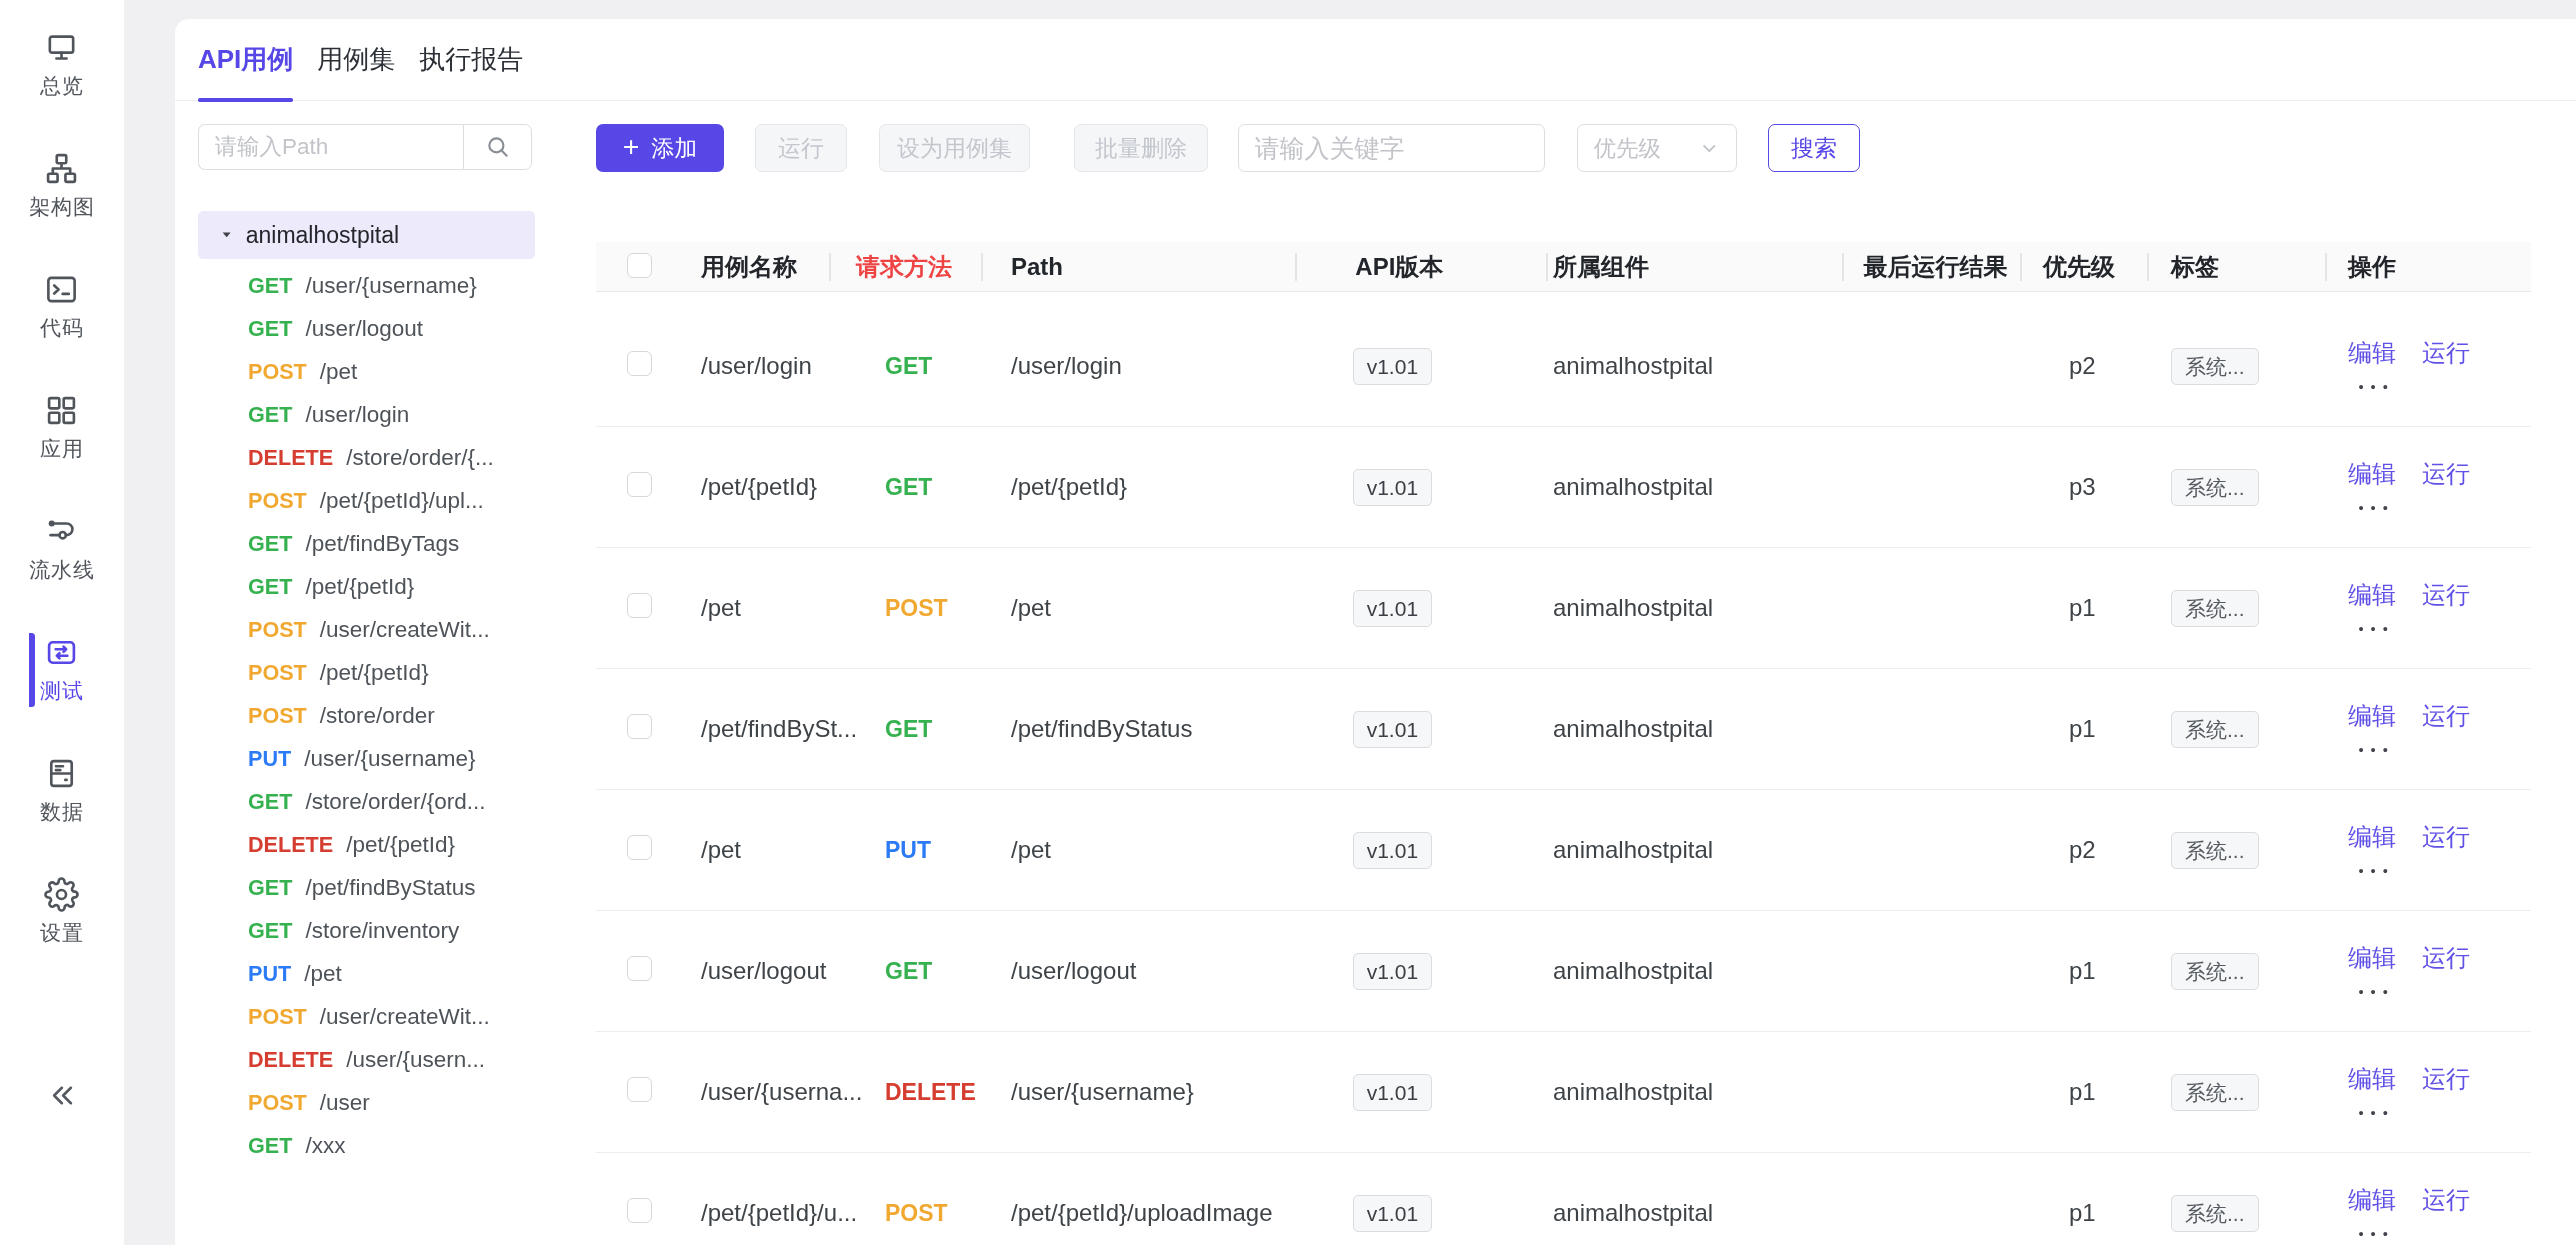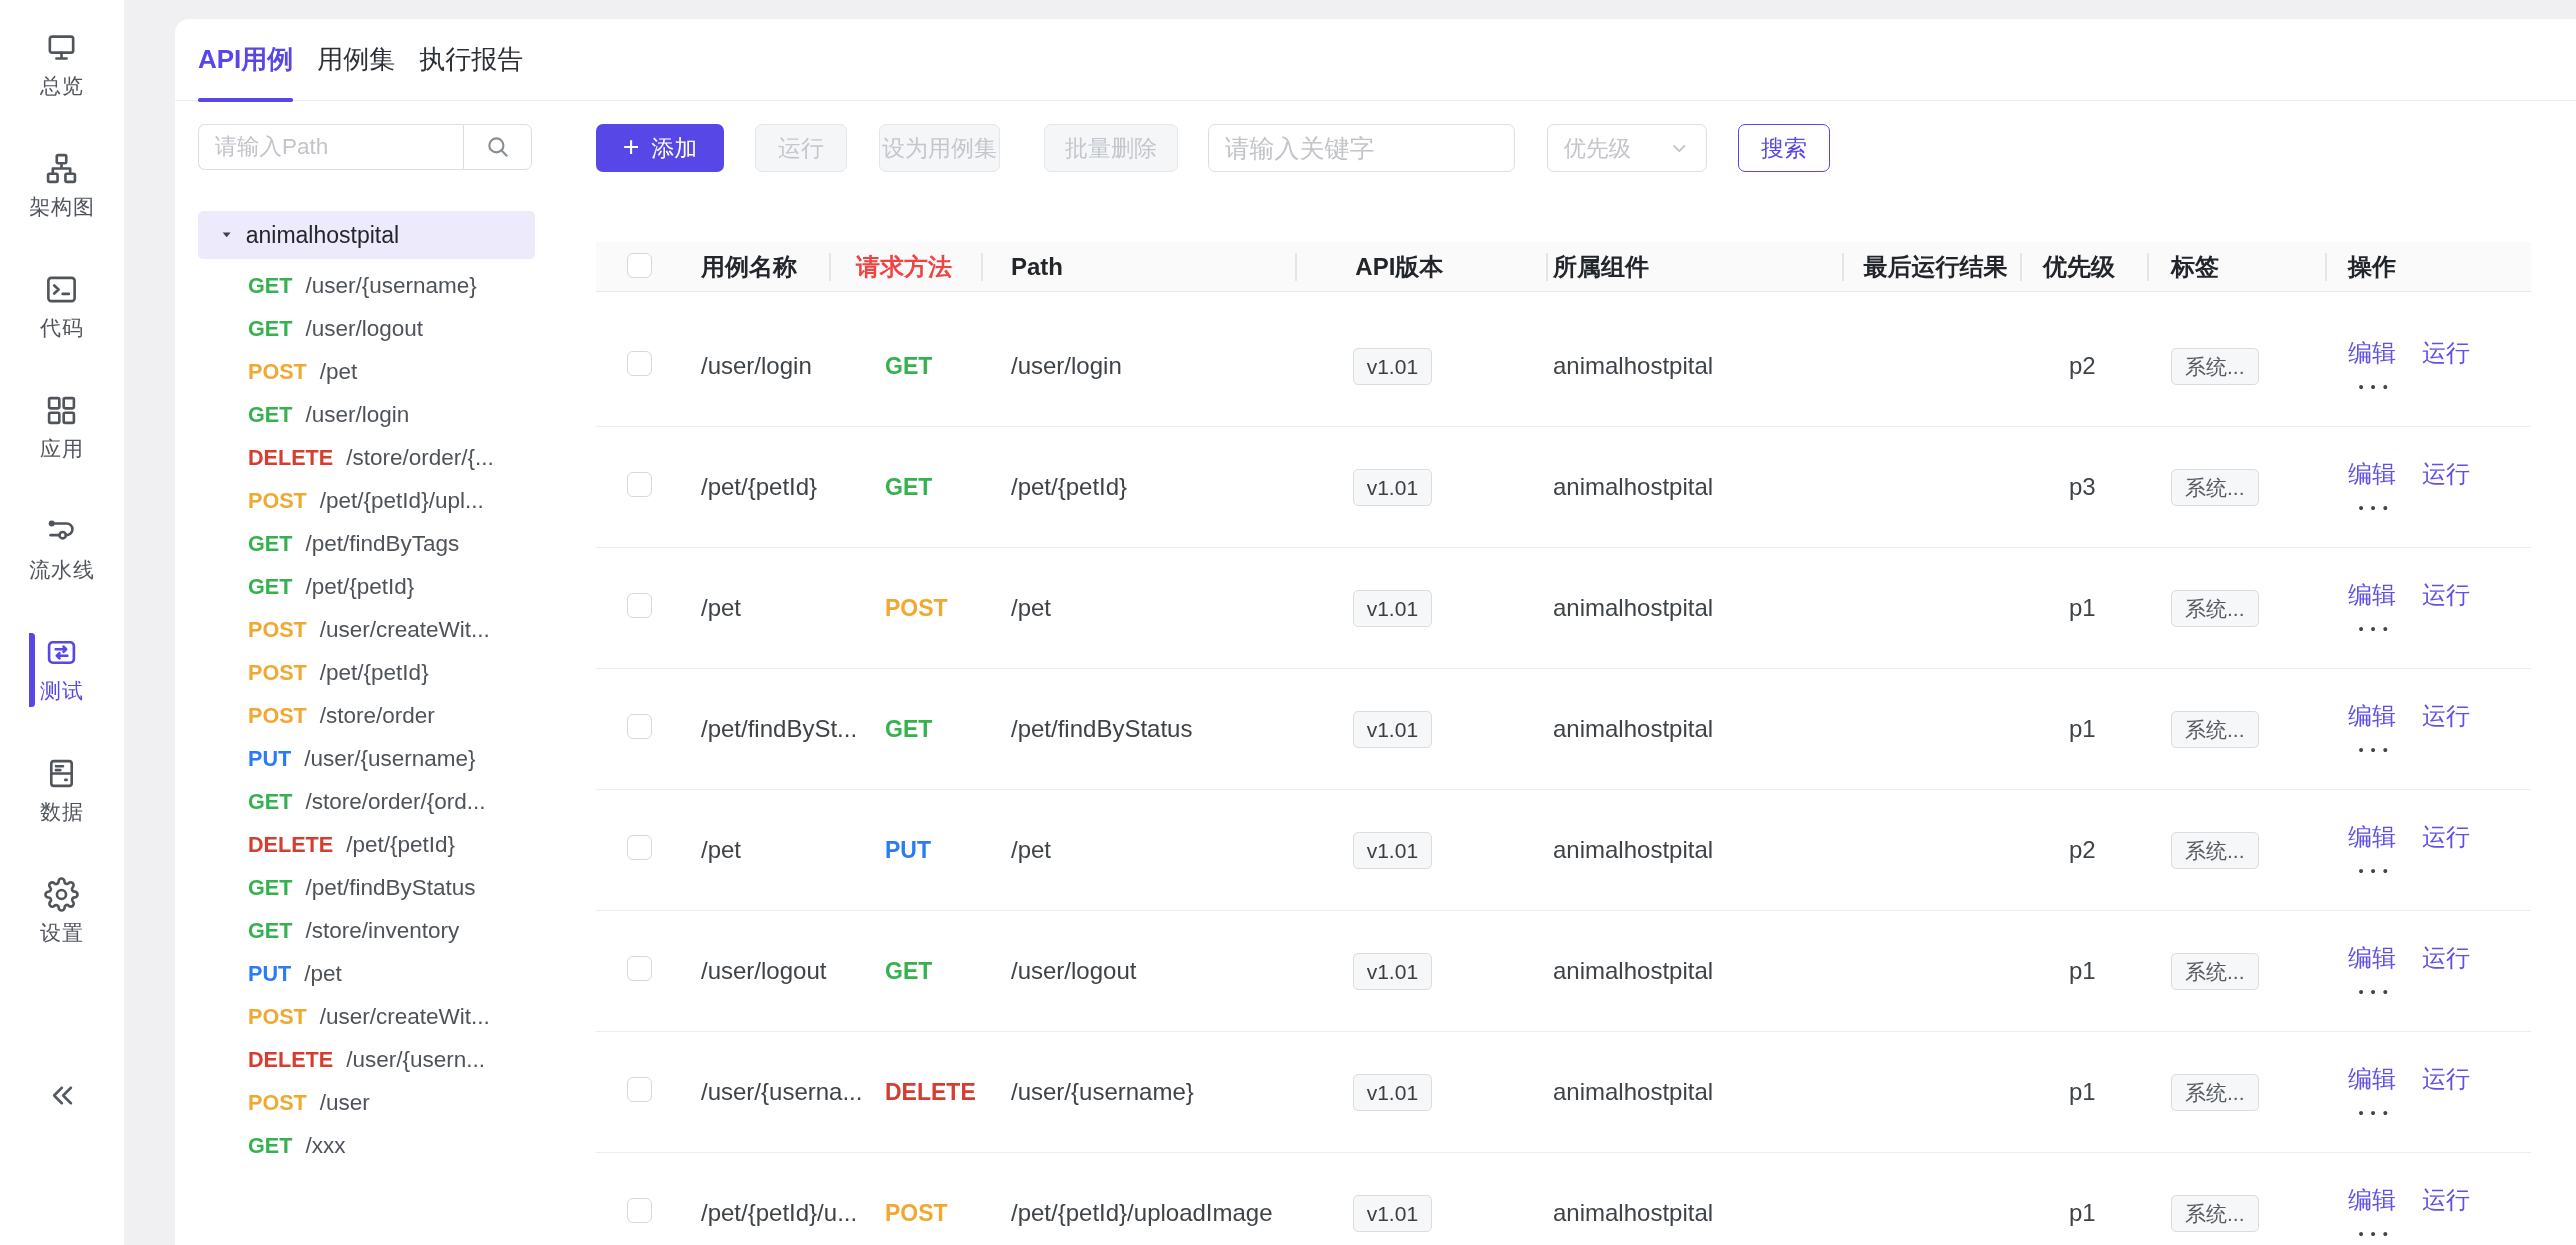--- a/index.html
+++ b/index.html
@@ -91,21 +91,21 @@
   .btn-add {
     width:128px; background:#5747e6; border:none; color:#fff;
     display:flex; align-items:center; justify-content:center; gap:12px;
   }
   .btn-add .plus { font-size:28.5px; font-weight:400; line-height:1; margin-top:-2.6px; }
   .btn-dis {
     background:#f5f6f8; color:#c3c7cd; border:0.9px solid #e4e6ea;
     display:flex; align-items:center; justify-content:center; cursor:not-allowed;
   }
   .btn-run   { width:92px; margin-left:31px; }
-  .btn-suite { width:121px; margin-left:32px; }
+  .btn-suite { width:151px; margin-left:32px; }
   .btn-del   { width:134px; margin-left:44px; }
   .sel {
     height:48px; border:0.9px solid #dcdee2; border-radius:7px; background:#fff;
     display:flex; align-items:center; justify-content:space-between;
     padding:0 15.5px; cursor:pointer;
   }
   .sel .ph { font-size:22.5px; color:#c2c4c9; }
   .sel svg { width:22.5px; height:22.5px; stroke:#c0c3c8; fill:none; stroke-width:2; stroke-linecap:round; stroke-linejoin:round; }
   .sel-api { width:314px; margin-left:auto; }
   .inp-kw {

